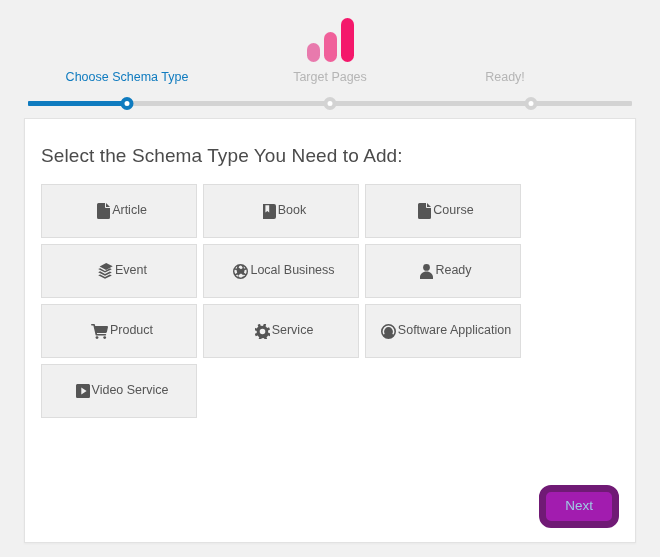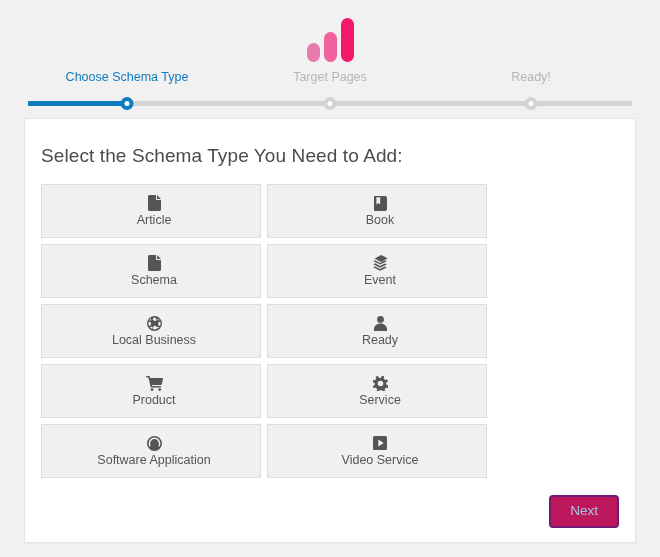--- a/index.html
+++ b/index.html
@@ -122,27 +122,26 @@
 
   
   .grid {
     margin: 17px 0 0 16px;
     width: 576px;
     display: flex;
     flex-wrap: wrap;
     gap: 6px;
   }
   .tile {
-    width: 220px;
+    width: 156px;
     height: 54px;
     background: #f0f0f0;
     border: 1px solid #dddddd;
     box-sizing: border-box;
     display: flex;
-    flex-direction: column;
     align-items: center;
     justify-content: center;
     cursor: pointer;
     gap: 2px;
     padding-left: 6px;
   }
   .tile .t-icon {
     height: 17px;
     display: flex;
     align-items: center;
@@ -159,23 +158,23 @@
     line-height: 1.1;
   }
 
   
   .card-footer {
     position: absolute;
     right: 16px;
     bottom: 14px;
   }
   .next-btn {
-    background: #be185d;
-    border: 2px solid #701a75;
-    border-radius: 4px;
+    background: #a21caf;
+    border: 7px solid #701a75;
+    border-radius: 12px;
     color: #9ecbe4;
     font-size: 13.5px;
     font-family: "Liberation Sans", sans-serif;
     padding: 7px 19px;
     cursor: pointer;
     line-height: 1.1;
   }
 </style>
 </head>
 <body>
@@ -185,21 +184,21 @@
     <span class="bar b1"></span>
     <span class="bar b2"></span>
     <span class="bar b3"></span>
   </div>
 </div>
 
 <div class="stepper">
   <div class="step-labels">
     <span class="step-label active" style="left:127px;">Choose Schema Type</span>
     <span class="step-label" style="left:330px;">Target Pages</span>
-    <span class="step-label" style="left:531px;text-align:center;">Ready!</span>
+    <span class="step-label" style="left:505px;text-align:center;">Ready!</span>
   </div>
   <div class="track-wrap">
     <div class="track-bg"></div>
     <div class="track-fill" style="width:99px;"></div>
     <span class="dot done" style="left:99px;"></span>
     <span class="dot todo" style="left:302px;"></span>
     <span class="dot todo" style="left:503px;"></span>
   </div>
 </div>
 
@@ -225,21 +224,21 @@
       </span>
       <span class="t-label">Book</span>
     </div>
 
     <div class="tile">
       <span class="t-icon">
         <svg width="13" height="16" viewBox="0 0 13 16">
             <path d="M8 0H1.5A1.5 1.5 0 0 0 0 1.5v13A1.5 1.5 0 0 0 1.5 16h10a1.5 1.5 0 0 0 1.5-1.5V5H8.8A.8.8 0 0 1 8 4.2V0zm1 0v4h4L9 0z"></path>
           </svg>
       </span>
-      <span class="t-label">Schema</span>
+      <span class="t-label">Course</span>
     </div>
 
     <div class="tile">
       <span class="t-icon">
         <svg width="16" height="16" viewBox="0 0 16 16">
             <path d="M9.2 0 2.6 3.6l6.5 3.3L15.7 3.3 9.2 0z"></path>
             <path d="M1.2 6.1 8 9.6l6.8-3.3-1.9-1L8 7.9 3.1 5.2l-1.9.9z"></path>
             <path d="M1.2 9.2 8 12.7l6.8-3.3-1.9-1L8 11 3.1 8.3l-1.9.9z"></path>
             <path d="M1.2 12.3 8 15.8l6.8-3.3-1.9-1L8 14.1l-4.9-2.7-1.9.9z"></path>
           </svg>

